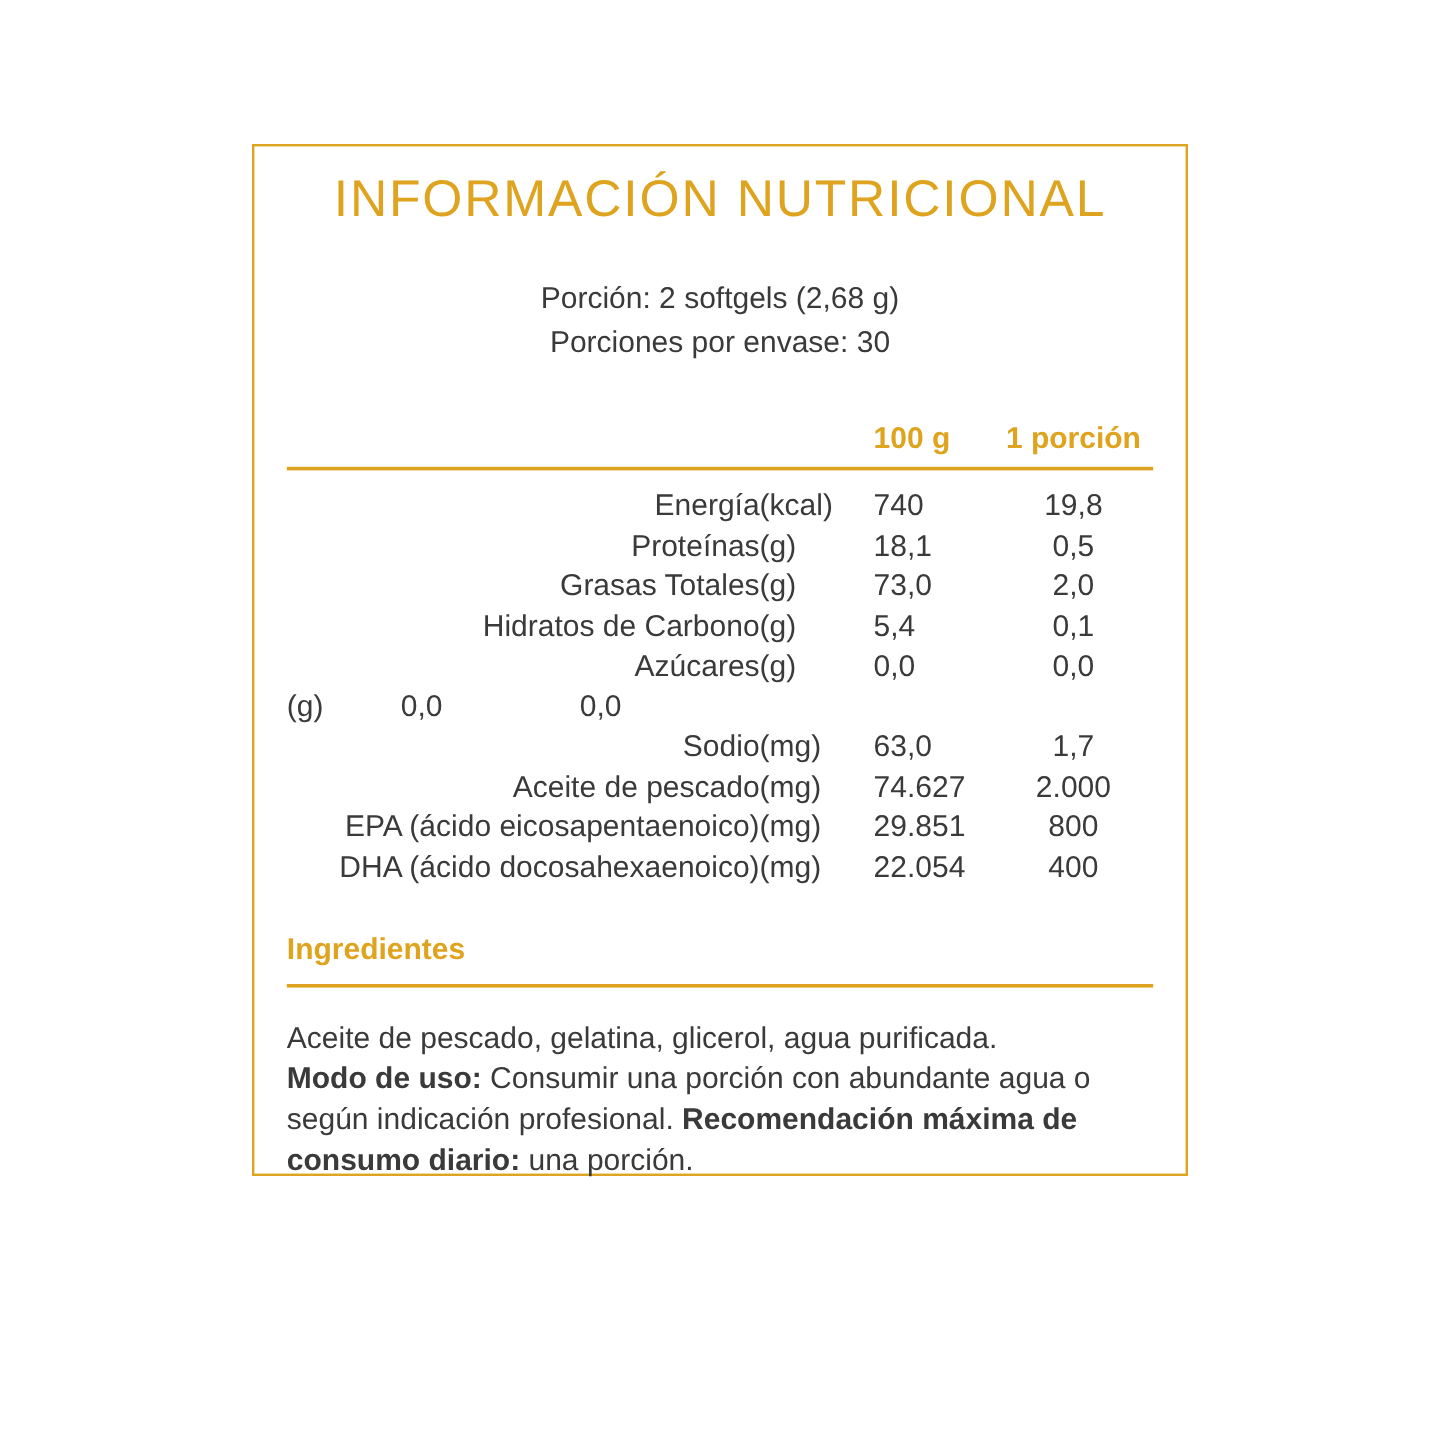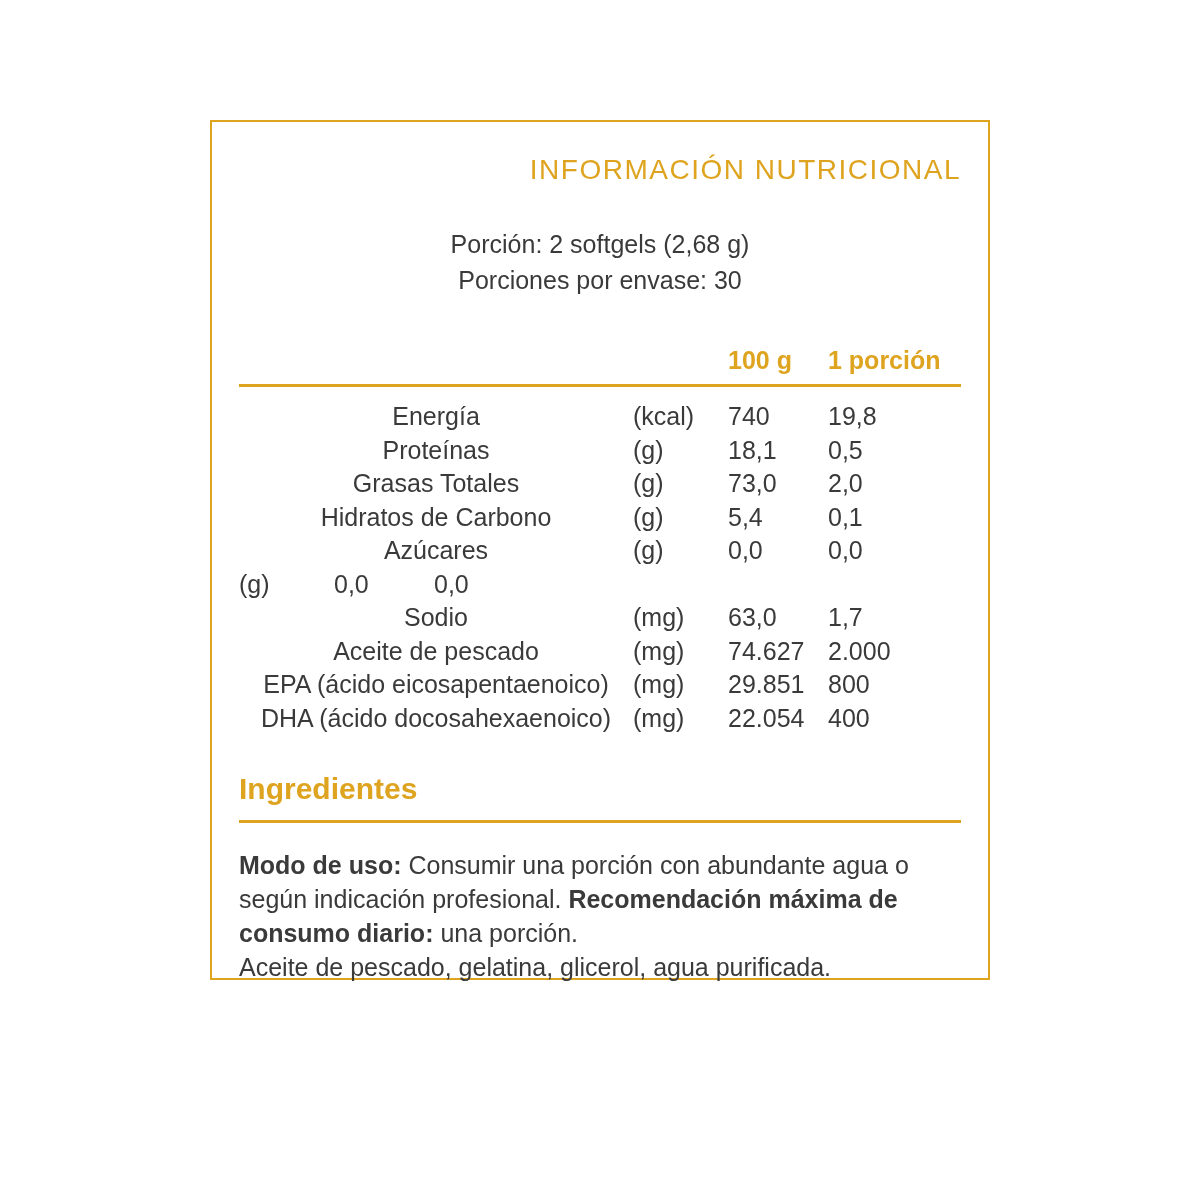--- a/index.html
+++ b/index.html
@@ -20,24 +20,24 @@
     position: absolute;
     left: 210px;
     top: 120px;
     width: 780px;
     height: 860px;
     border: 2px solid var(--accent);
     background: #ffffff;
     padding: 0 27px;
   }
   .title {
-    margin-top: 32px;
-    text-align: right;
+    margin-top: 20px;
+    text-align: center;
     color: var(--accent);
-    font-size: 28px;
+    font-size: 43px;
     letter-spacing: 1.5px;
     white-space: nowrap;
   }
   .serving {
     margin-top: 40px;
     font-size: 25px;
     line-height: 36px;
     color: var(--text);
     text-align: center;
   }
@@ -55,29 +55,29 @@
     margin: 10px 0 0 0;
   }
   .nutrition-table { margin-top: 13px; }
   .row {
     display: flex;
     font-size: 25px;
     line-height: 33.5px;
     color: var(--text);
   }
   .c-spacer { flex: 1; }
-  .c-label { flex: 1; text-align: center; }
+  .c-label { flex: 1; text-align: right; }
   .c-unit  { width: 95px;  text-align: left; }
   .c-v100  { width: 100px; }
-  .c-vp    { width: 133px; text-align: left; }
+  .c-vp    { width: 133px; text-align: center; }
   .ingredients-heading {
     margin-top: 37px;
     color: var(--accent);
     font-weight: bold;
-    font-size: 30px;
+    font-size: 25px;
   }
   .rule2 { margin-top: 14px; }
   .body-copy {
     margin-top: 25px;
     font-size: 25px;
     line-height: 34px;
     color: var(--text);
   }
   .b { font-weight: bold; }
 </style>
@@ -161,17 +161,17 @@
       <span class="c-v100">22.054</span>
       <span class="c-vp">400</span>
     </div>
   </div>
 
   <div class="ingredients-heading">Ingredientes</div>
 
   <hr class="rule rule2">
 
   <div class="body-copy">
+    <div>Aceite de pescado, gelatina, glicerol, agua purificada.</div>
     <div><span class="b">Modo de uso:</span><span> Consumir una porción con abundante agua o según indicación profesional. </span><span class="b">Recomendación máxima de consumo diario:</span><span> una porción.</span></div>
-    <div>Aceite de pescado, gelatina, glicerol, agua purificada.</div>
   </div>
 
 </div>
 
 </body></html>

